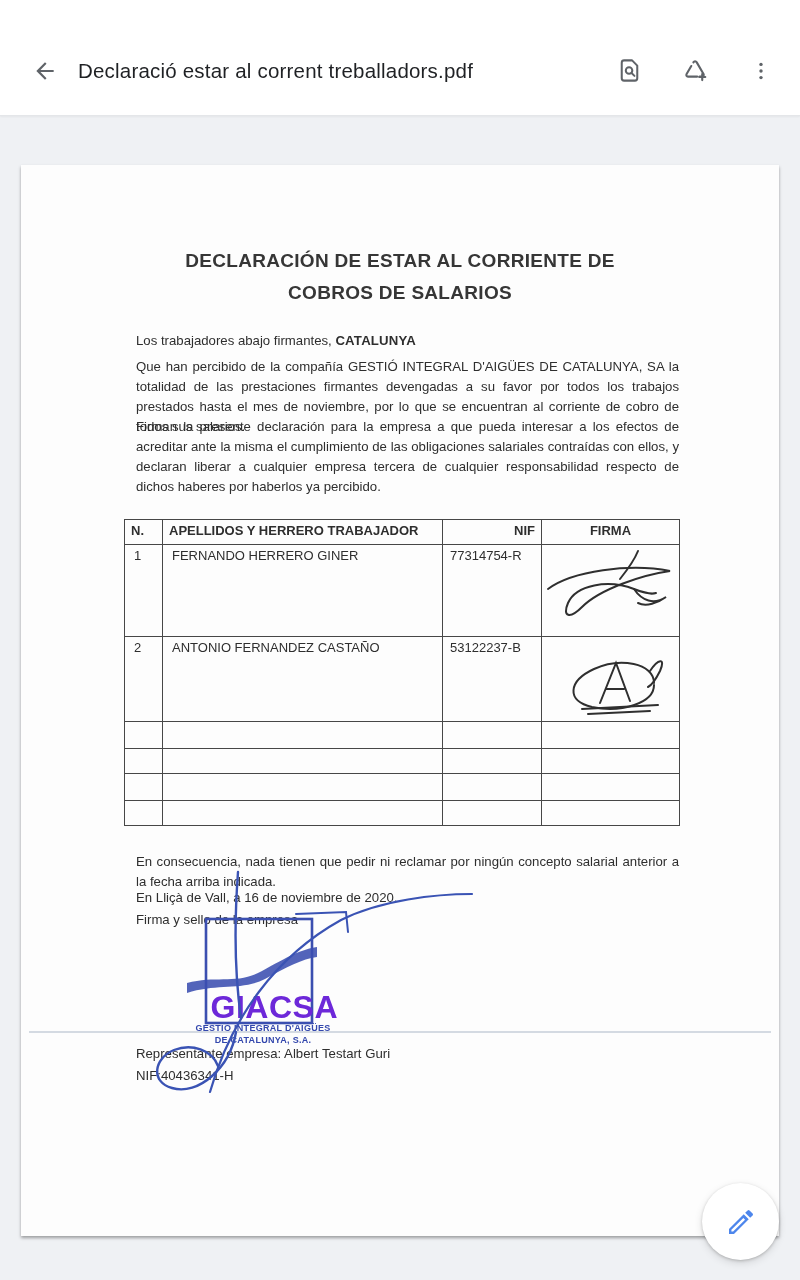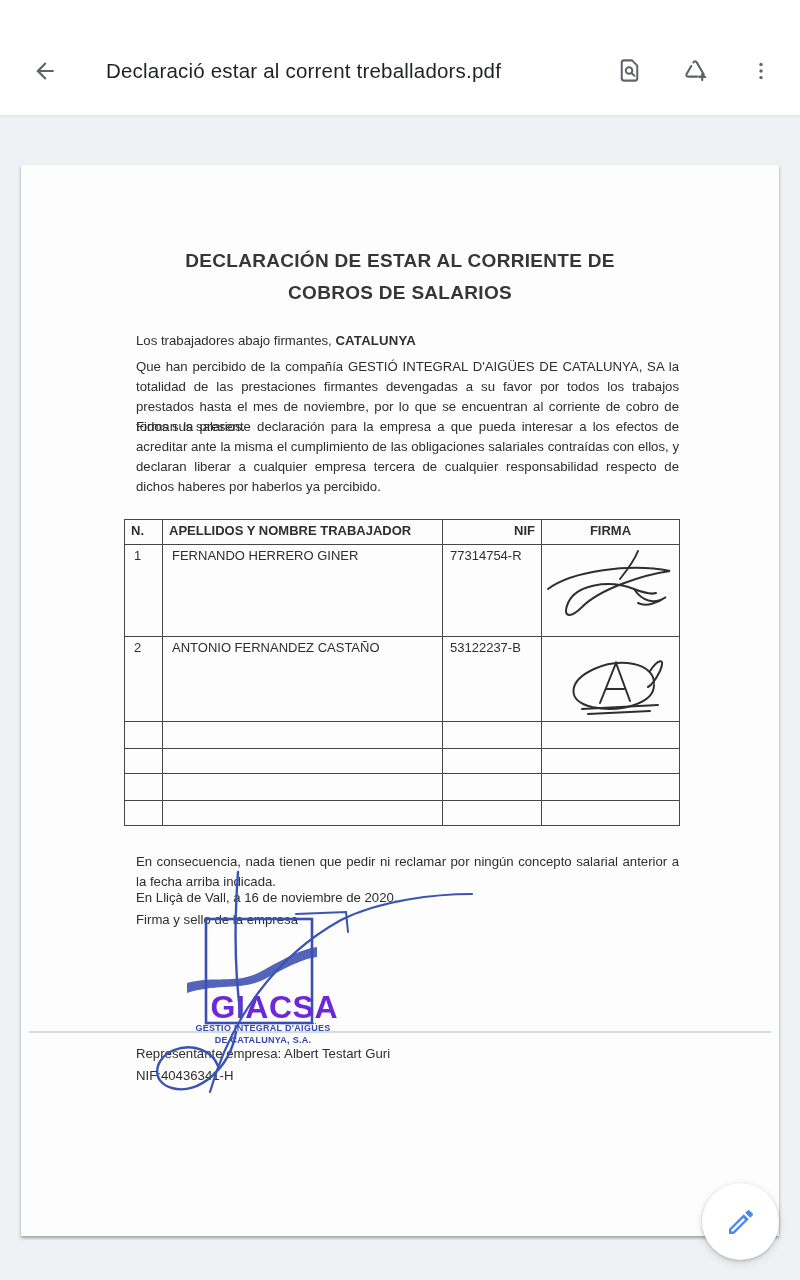--- a/index.html
+++ b/index.html
@@ -16,21 +16,21 @@
     position:absolute; left:0; top:0; width:800px; height:116px;
     background:#ffffff;
     border-bottom:1px solid #e4e6e9;
     box-shadow:0 1px 2px rgba(0,0,0,.05);
     display:flex; align-items:center;
     padding:26px 24px 0 28px;
     z-index:10;
   }
   .appbar .back-btn { width:34px; height:34px; display:flex; align-items:center; justify-content:center; cursor:pointer; }
   .appbar .title {
-    flex:1; margin-left:44px;
+    flex:1; margin-left:16px;
     font-size:20.5px; color:#1f2124; letter-spacing:.2px;
     white-space:nowrap; overflow:hidden; text-overflow:ellipsis;
   }
   .appbar .actions { display:flex; align-items:center; gap:36px; }
   .icon-btn { width:30px; height:30px; display:flex; align-items:center; justify-content:center; cursor:pointer; }
 
   
   .viewer { position:absolute; inset:0; }
   .page {
     position:absolute; left:21px; top:165px; width:758px; height:1071px;
@@ -167,21 +167,21 @@
     <table class="workers">
       <colgroup>
           <col style="width:38px">
           <col style="width:280px">
           <col style="width:99px">
           <col style="width:138px">
         </colgroup>
       <thead>
         <tr class="r-head">
           <th>N.</th>
-          <th>APELLIDOS Y NOMBRE TRABAJADOR</th>
+          <th>APELLIDOS Y HERRERO TRABAJADOR</th>
           <th class="h-nif">NIF</th>
           <th class="h-firma">FIRMA</th>
         </tr>
       </thead>
       <tbody>
         <tr class="r-1">
           <td class="c-n">1</td>
           <td class="c-name">FERNANDO HERRERO GINER</td>
           <td class="c-nif">77314754-R</td>
           <td class="c-firma">

